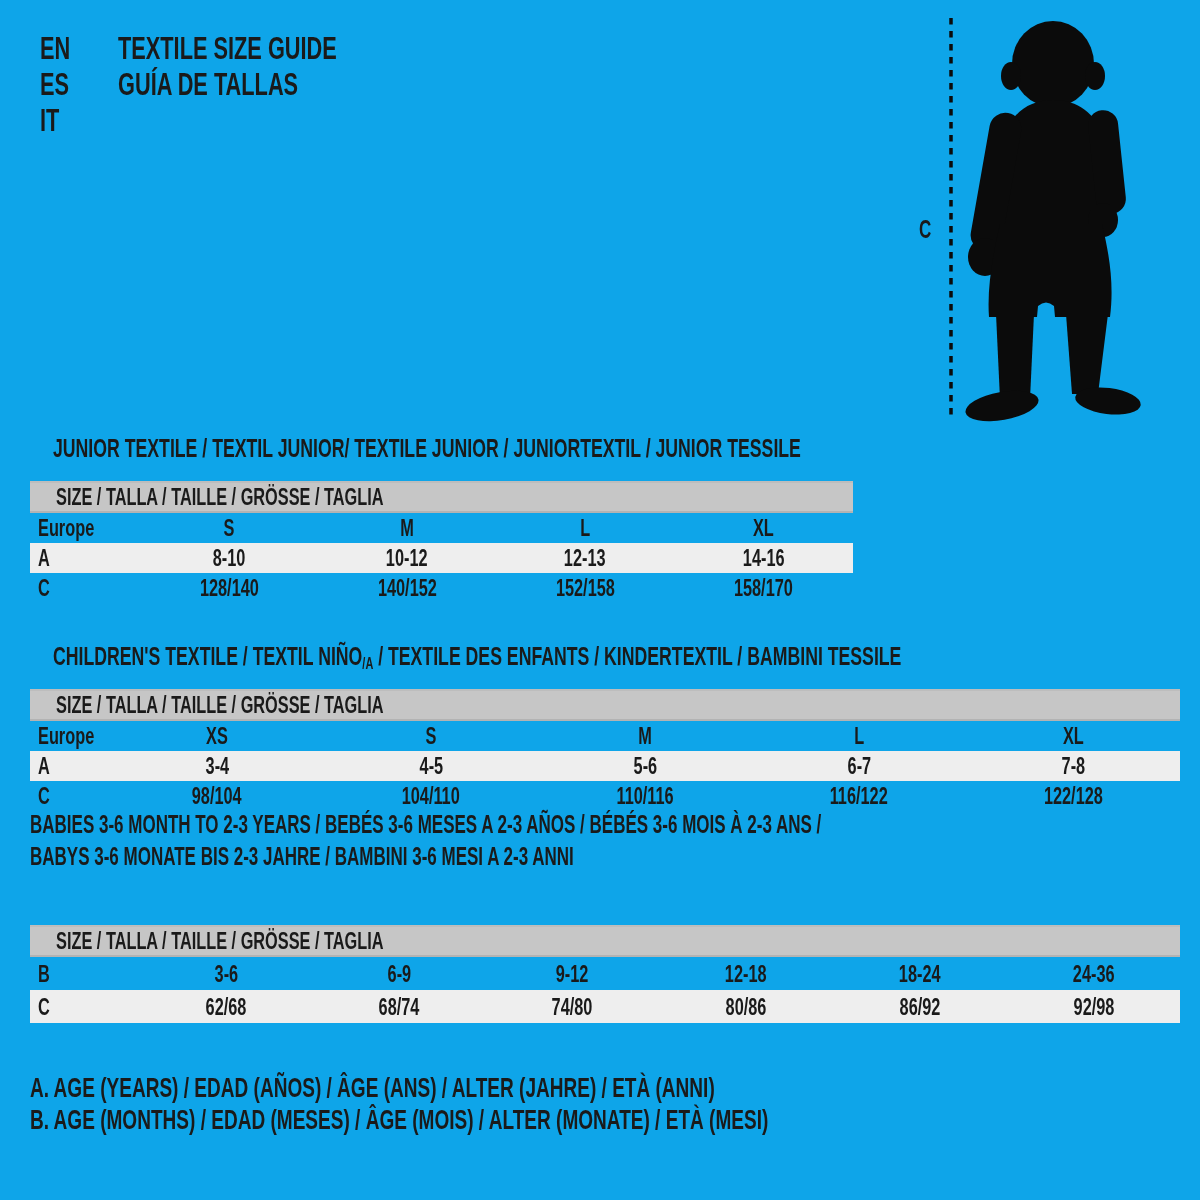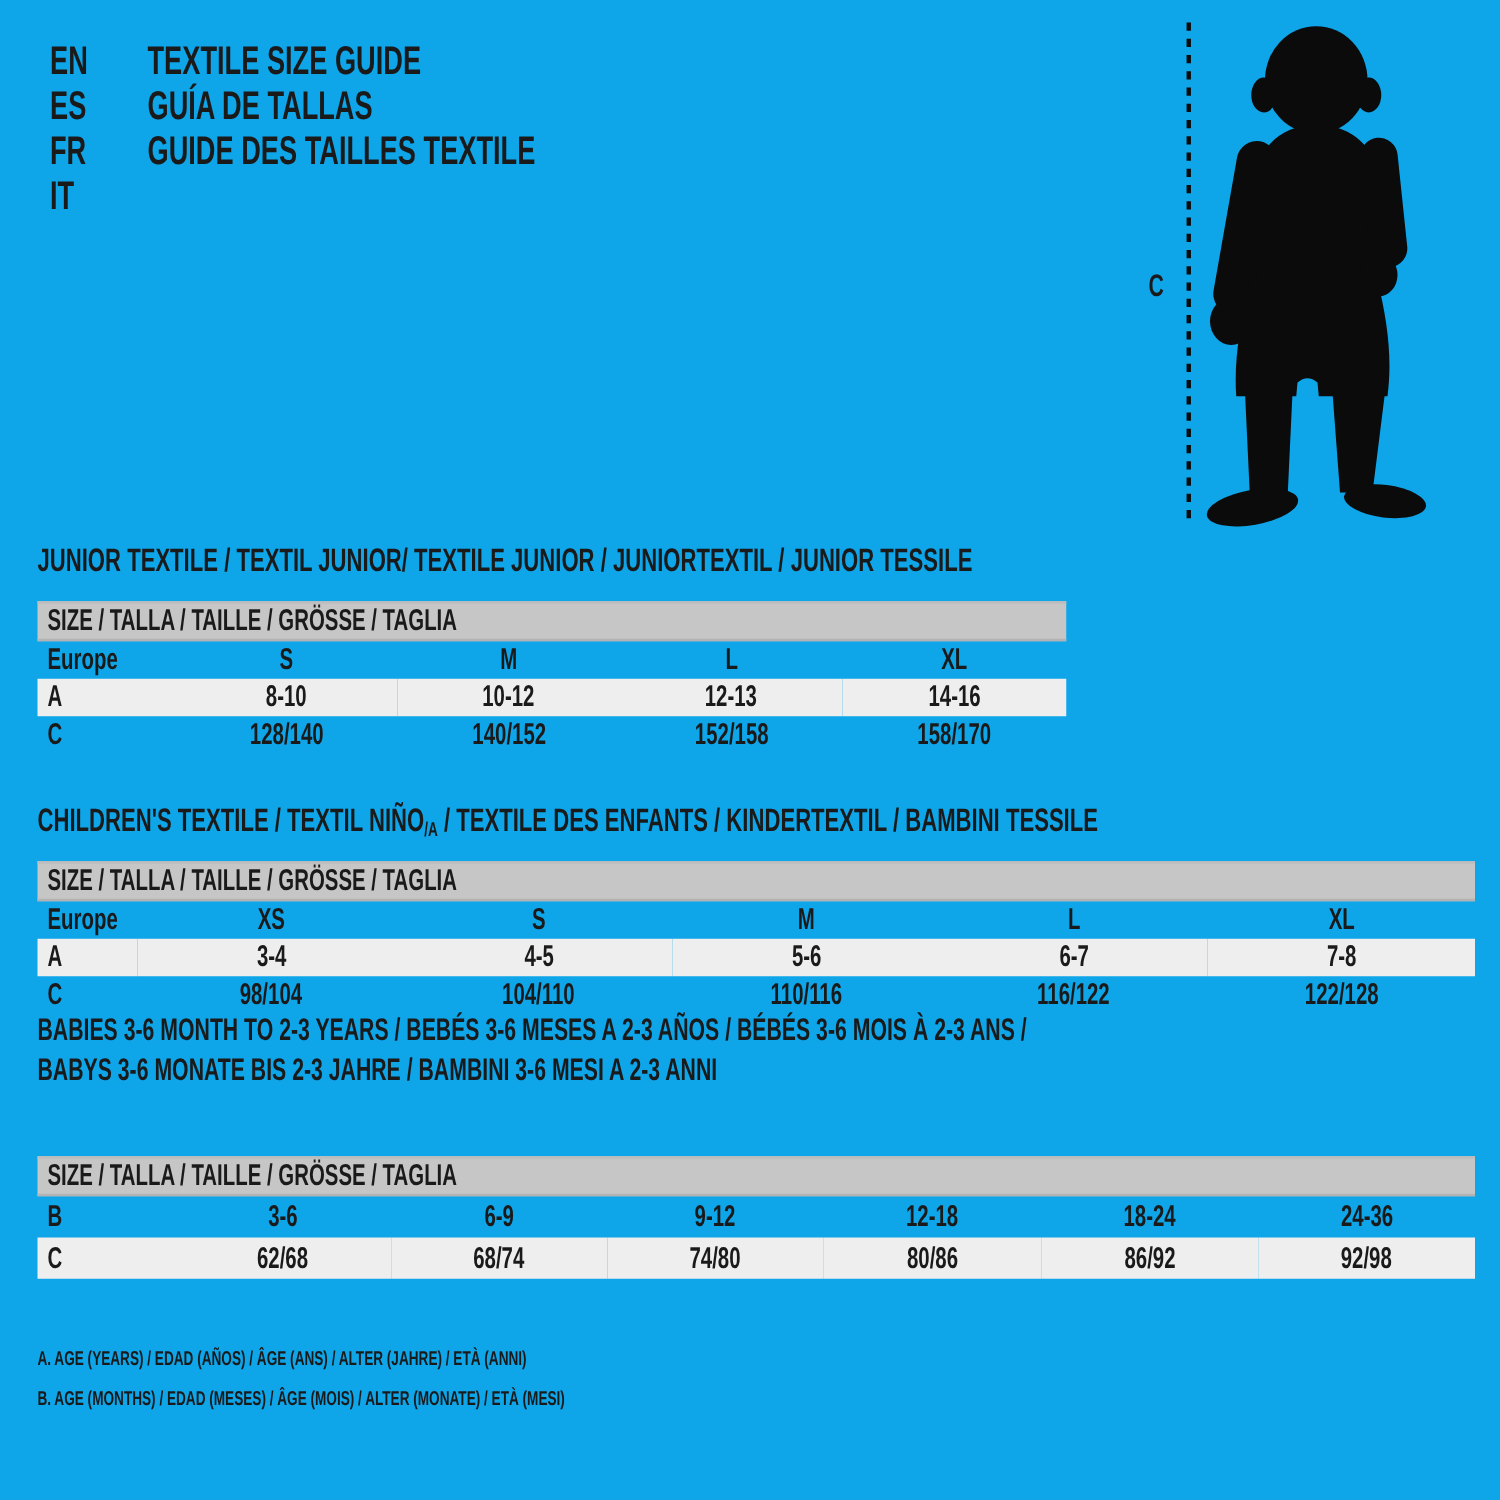--- a/index.html
+++ b/index.html
@@ -12,60 +12,56 @@
   
   .cond { display:inline-block; white-space:nowrap; transform:scaleX(0.68); }
   .cl { transform-origin:0 50%; }
   .cc { transform-origin:50% 50%; }
 
   
   .lang-row { display:flex; line-height:36px; font-size:32px; }
   .lang-code { width:78px; flex:0 0 78px; }
 
   
-  .sec-title { font-size:26px; line-height:30px; }
+  .sec-title { font-size:26px; line-height:30px;margin-left:23px; }
   .sub { font-size:16px; vertical-align:-4px; }
 
   
   table.tbl { border-collapse:separate; border-spacing:0; table-layout:fixed; }
   .tbl td { padding:0; text-align:center; vertical-align:middle; font-size:24px; overflow:hidden; }
   .tbl td.lab { text-align:left; padding-left:8px; }
   .tbl tr { height:30px; }
   .tbl tr.hd { height:29px; }
   .tbl tr.hd td {
-    background:var(--band,#c6c6c6); text-align:left; padding-left:8px;
+    background:var(--band,#c6c6c6); text-align:left; padding-left:26px;
     border-top:2px solid #bdbdbd; border-bottom:2px solid #b3b3b3;
   }
   .tbl tr.alt td { background:var(--row_alt,#eeeeee); }
   .babies-tbl tr { height:33px; }
   .babies-tbl tr.hd { height:30px; }
 
   
   .babies-title { font-size:25px; line-height:32px; }
-  .note { font-size:16px; line-height:32px; }
+  .note { font-size:28px; line-height:32px; }
 
   .figure-label { font-size:25px; width:30px; text-align:center; }
 </style>
 </head>
 <body>
 
 <div class="page">
 
   <div class="abs" style="left:40px; top:30px;">
     <div class="lang-row">
       <div class="lang-code"><span class="cond cl">EN</span></div>
       <div><span class="cond cl">TEXTILE SIZE GUIDE</span></div>
     </div>
     <div class="lang-row">
       <div class="lang-code"><span class="cond cl">ES</span></div>
       <div><span class="cond cl">GUÍA DE TALLAS</span></div>
-    </div>
-    <div class="lang-row">
-      <div class="lang-code"><span class="cond cl">FR</span></div>
-      <div><span class="cond cl">GUIDE DES TAILLES TEXTILE</span></div>
     </div>
     <div class="lang-row">
       <div class="lang-code"><span class="cond cl">IT</span></div>
     </div>
   </div>
 
   <div class="abs figure-label" style="left:910px; top:215px;">
     <span class="cond cc">C</span>
   </div>
   <svg class="abs" style="left:940px; top:14px;" width="205" height="410" viewBox="0 0 205 410">

